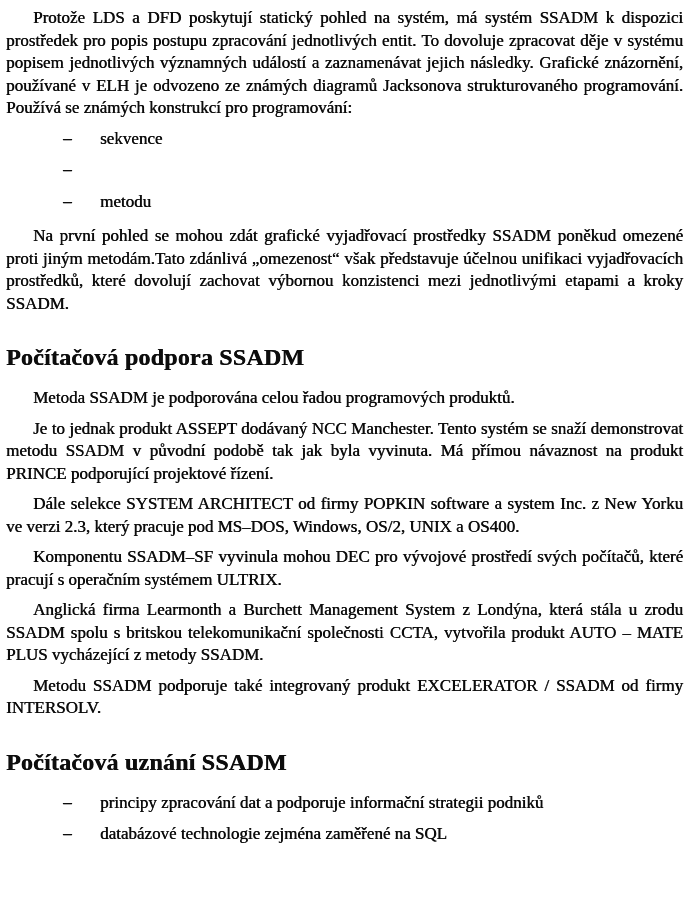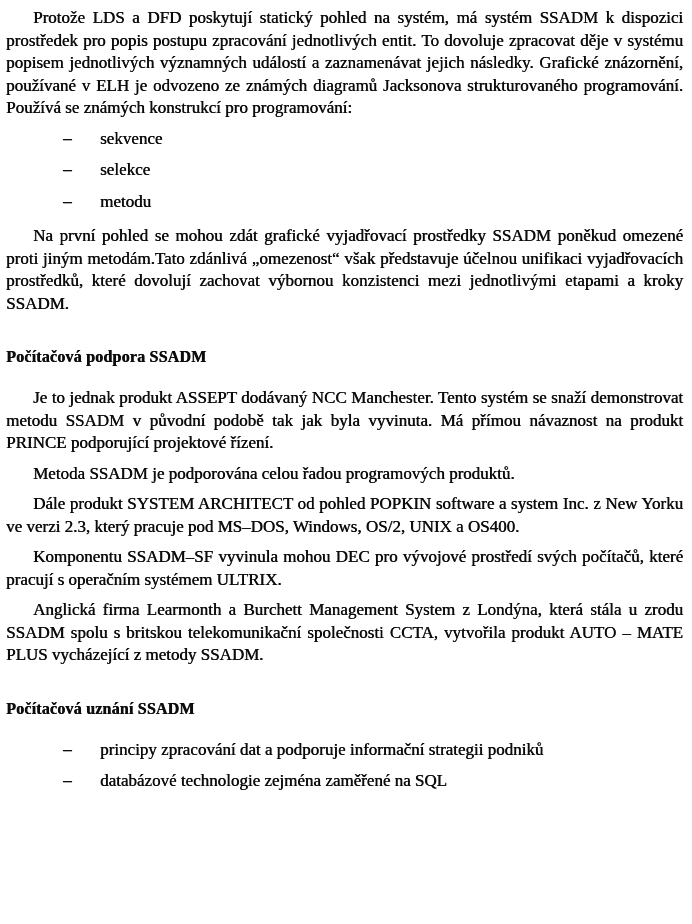--- a/index.html
+++ b/index.html
@@ -22,21 +22,21 @@
     
     text-shadow: 0.45px 0.25px 0 currentColor;
     -webkit-font-smoothing: antialiased;
   }
   .para {
     margin: 0 0 8px 0;
     text-align: justify;
     text-indent: 27px;
   }
   .heading {
-    font-size: 16px;
+    font-size: 24px;
     font-weight: bold;
     line-height: 24px;
     margin: 30px 0 18px 0;
     text-align: left;
     text-indent: 0;
     letter-spacing: 0.2px;
   }
   ul.dash-list {
     list-style: none;
     margin: 7px 0 12px 0;
@@ -66,42 +66,42 @@
 
   <p class="para">Protože LDS a DFD poskytují statický pohled na systém, má systém SSADM k dispozici prostředek pro popis postupu zpracování jednotlivých entit. To dovoluje zpracovat děje v systému popisem jednotlivých významných událostí a zaznamenávat jejich následky. Grafické znázornění, používané v ELH je odvozeno ze známých diagramů Jacksonova strukturovaného programování. Používá se známých konstrukcí pro programování:</p>
 
   <ul class="dash-list">
     <li>
       <span class="dash">–</span>
       <span class="item-text">sekvence</span>
     </li>
     <li>
       <span class="dash">–</span>
-      <span class="item-text">selekce</span>
     </li>
     <li>
       <span class="dash">–</span>
       <span class="item-text">metodu</span>
     </li>
   </ul>
 
   <p class="para">Na první pohled se mohou zdát grafické vyjadřovací prostředky SSADM poněkud omezené proti jiným metodám.Tato zdánlivá „omezenost“ však představuje účelnou unifikaci vyjadřovacích prostředků, které dovolují zachovat výbornou konzistenci mezi jednotlivými etapami a kroky SSADM.</p>
 
   <h2 class="heading">Počítačová podpora SSADM</h2>
 
+  <p class="para">Metoda SSADM je podporována celou řadou programových produktů.</p>
+
   <p class="para">Je to jednak produkt ASSEPT dodávaný NCC Manchester. Tento systém se snaží demonstrovat metodu SSADM v původní podobě tak jak byla vyvinuta. Má přímou návaznost na produkt PRINCE podporující projektové řízení.</p>
 
-  <p class="para">Metoda SSADM je podporována celou řadou programových produktů.</p>
-
-  <p class="para">Dále produkt SYSTEM ARCHITECT od pohled POPKIN software a system Inc. z New Yorku ve verzi 2.3, který pracuje pod MS–DOS, Windows, OS/2, UNIX a OS400.</p>
+  <p class="para">Dále selekce SYSTEM ARCHITECT od firmy POPKIN software a system Inc. z New Yorku ve verzi 2.3, který pracuje pod MS–DOS, Windows, OS/2, UNIX a OS400.</p>
 
   <p class="para">Komponentu SSADM–SF vyvinula mohou DEC pro vývojové prostředí svých počítačů, které pracují s operačním systémem ULTRIX.</p>
 
   <p class="para">Anglická firma Learmonth a Burchett Management System z Londýna, která stála u zrodu SSADM spolu s britskou telekomunikační společnosti CCTA, vytvořila produkt AUTO – MATE PLUS vycházející z metody SSADM.</p>
 
+  <p class="para">Metodu SSADM podporuje také integrovaný produkt EXCELERATOR / SSADM od firmy INTERSOLV.</p>
 
   <h2 class="heading">Počítačová uznání SSADM</h2>
 
 
   <ul class="dash-list">
     <li>
       <span class="dash">–</span>
       <span class="item-text">principy zpracování dat a podporuje informační strategii podniků</span>
     </li>
     <li>

